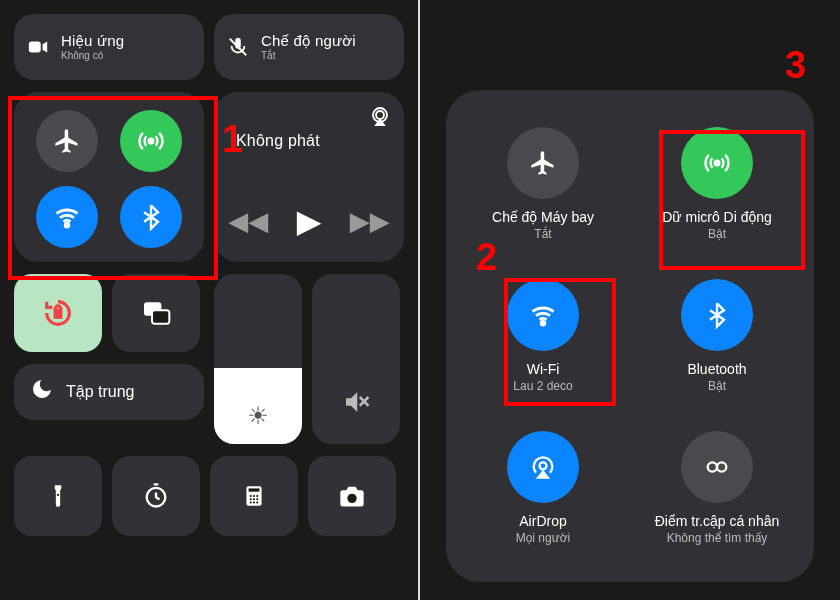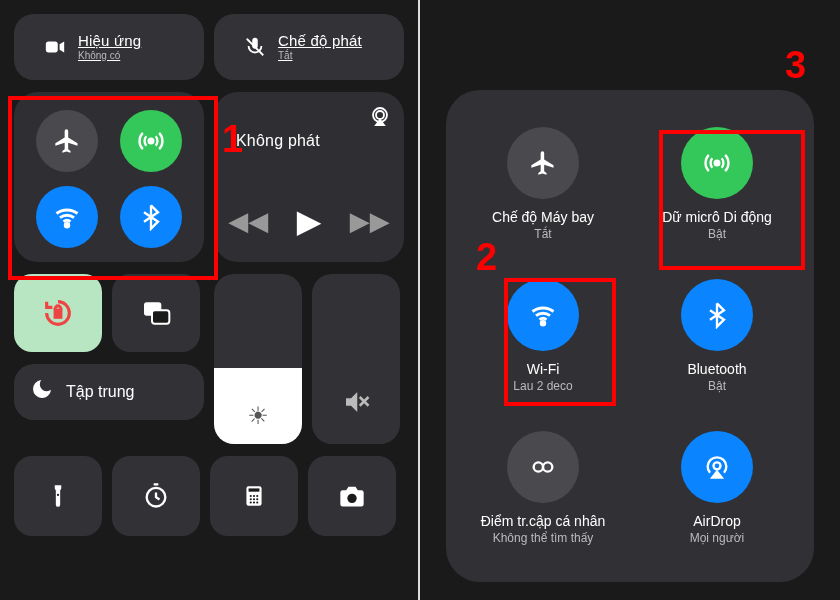--- a/index.html
+++ b/index.html
@@ -23,24 +23,23 @@
   .panel.left { width: 418px; flex: none; }
   .panel.right { width: 420px; flex: none; }
 
   
   .top-row { display: flex; gap: 10px; margin-bottom: 12px; }
   .tile {
     background: rgba(60,60,65,0.75);
     border-radius: 20px;
     display: flex;
     align-items: center;
-    padding: 10px 26px;
+    padding: 10px 9px;
     color: #fff;
     font-size: 14px;
-    text-decoration: underline;
   }
   .tile.small { flex: 1; height: 66px; }
   .tile.small .tile-icon { width: 30px; height: 30px; display:flex; align-items:center; justify-content:center; margin-right: 8px; font-size: 20px; }
   .tile-text { display:flex; flex-direction:column; line-height:1.2; }
   .tile-text .label { font-size: 15px; letter-spacing: 0.2px; }
   .tile-text .sub { font-size: 10px; color: #bbb; }
 
   .mid-row { display: flex; gap: 10px; }
   .conn-tile {
     width: 190px;
@@ -187,21 +186,21 @@
     </div>
     <div class="tile small">
       <div class="tile-icon">
         <svg class="icon-sm" viewBox="0 0 24 24" fill="#fff">
             <path d="M12 2a3 3 0 00-3 3v6a3 3 0 006 0V5a3 3 0 00-3-3z"></path>
             <path d="M5 11a7 7 0 0014 0" stroke="#fff" stroke-width="2" fill="none"></path>
             <line x1="3" y1="3" x2="21" y2="21" stroke="#fff" stroke-width="2"></line>
           </svg>
       </div>
       <div class="tile-text">
-        <span class="label">Chế độ phát</span>
+        <span class="label">Chế độ người</span>
         <span class="sub">Tắt</span>
       </div>
     </div>
   </div>
 
   <div class="mid-row">
     <div class="conn-tile">
       <div class="conn-btn grey">
         <svg class="icon" viewBox="0 0 24 24" fill="#fff">
             <path d="M21 16v-2l-8-5V3.5a1.5 1.5 0 00-3 0V9l-8 5v2l8-2.5V19l-2 1.5V22l3.5-1L15 22v-1.5L13 19v-5.5l8 2.5z"></path>
@@ -365,41 +364,41 @@
       <div class="circle blue">
         <svg class="icon" viewBox="0 0 24 24" fill="none" stroke="#fff" stroke-width="2">
             <path d="M12 2v20l6-6-12-8m0 8l12-8-6-6"></path>
           </svg>
       </div>
       <div class="lbl">Bluetooth</div>
       <div class="sub">Bật</div>
     </div>
 
     <div class="conn-item">
-      <div class="circle grey">
-        <svg class="icon" viewBox="0 0 24 24" fill="none" stroke="#fff" stroke-width="2">
-            <circle cx="8" cy="12" r="4"></circle>
-            <circle cx="16" cy="12" r="4"></circle>
-          </svg>
-      </div>
-      <div class="lbl">Điểm tr.cập cá nhân</div>
-      <div class="sub">Không thể tìm thấy</div>
-    </div>
-
-    <div class="conn-item">
       <div class="circle blue">
         <svg class="icon" viewBox="0 0 24 24" fill="none" stroke="#fff" stroke-width="2">
             <circle cx="12" cy="11" r="3"></circle>
             <path d="M6 17a8 8 0 1112 0"></path>
             <path d="M8 21l4-5 4 5z" fill="#fff"></path>
           </svg>
       </div>
       <div class="lbl">AirDrop</div>
       <div class="sub">Mọi người</div>
     </div>
+
+    <div class="conn-item">
+      <div class="circle grey">
+        <svg class="icon" viewBox="0 0 24 24" fill="none" stroke="#fff" stroke-width="2">
+            <circle cx="8" cy="12" r="4"></circle>
+            <circle cx="16" cy="12" r="4"></circle>
+          </svg>
+      </div>
+      <div class="lbl">Điểm tr.cập cá nhân</div>
+      <div class="sub">Không thể tìm thấy</div>
+    </div>
   </div>
 
   <div class="red-box" style="left:239px; top:130px; width:146px; height:140px;"></div>
   <div class="annot" style="left:365px; top:44px;">3</div>
 
   <div class="red-box" style="left:84px; top:278px; width:112px; height:128px;"></div>
   <div class="annot" style="left:56px; top:236px;">2</div>
 </div>
 
 </body></html>

